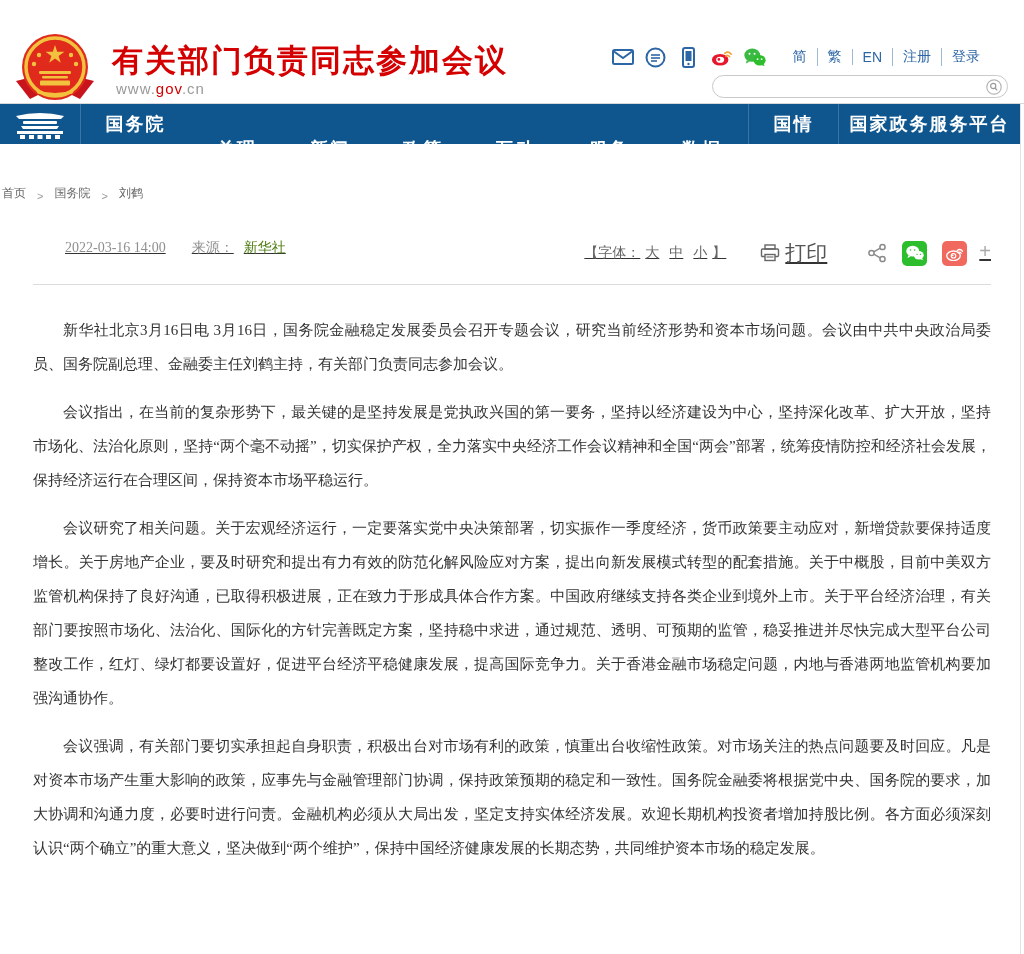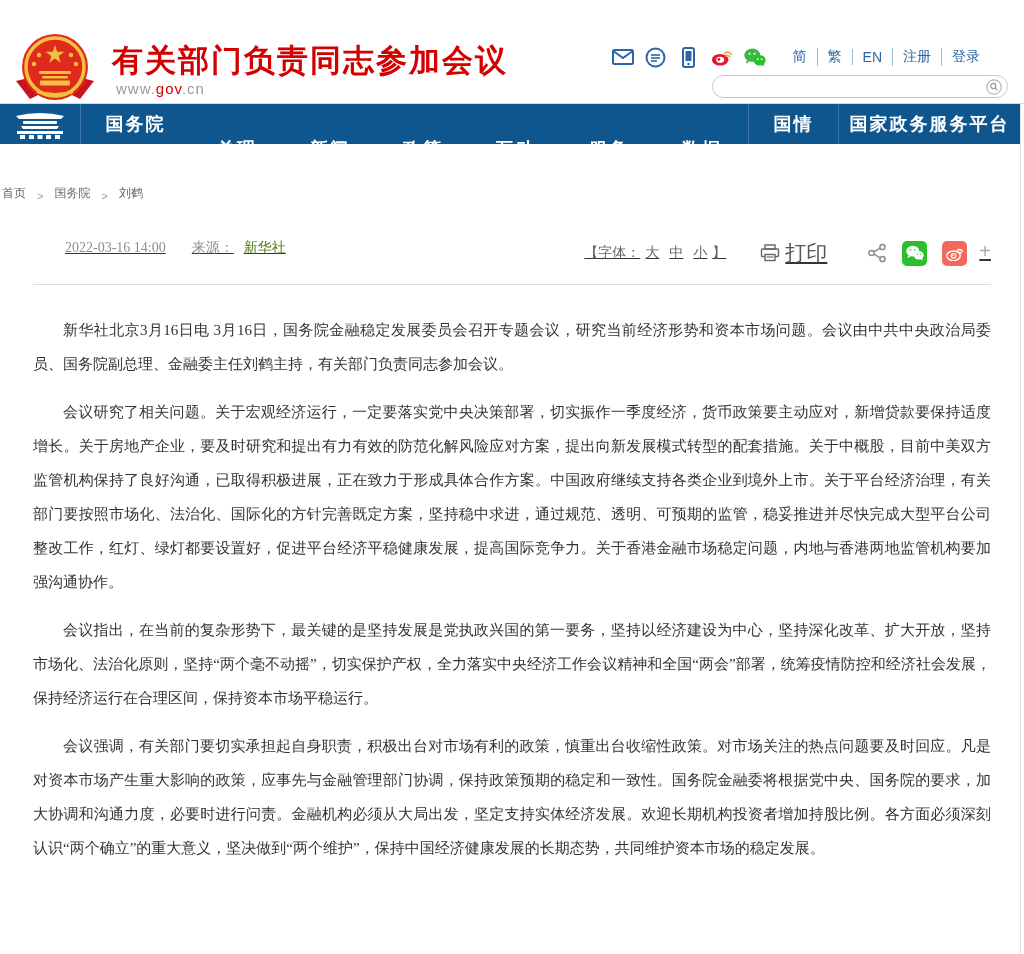--- a/index.html
+++ b/index.html
@@ -248,20 +248,20 @@
           </span>
           <span class="share-plus">+</span>
         </span>
       </div>
     </div>
 
     <div class="divider"></div>
 
     <div class="body-text">
       <p>新华社北京3月16日电 3月16日，国务院金融稳定发展委员会召开专题会议，研究当前经济形势和资本市场问题。会议由中共中央政治局委员、国务院副总理、金融委主任刘鹤主持，有关部门负责同志参加会议。</p>
+      <p>会议指出，在当前的复杂形势下，最关键的是坚持发展是党执政兴国的第一要务，坚持以经济建设为中心，坚持深化改革、扩大开放，坚持市场化、法治化原则，坚持“两个毫不动摇”，切实保护产权，全力落实中央经济工作会议精神和全国“两会”部署，统筹疫情防控和经济社会发展，保持经济运行在合理区间，保持资本市场平稳运行。</p>
       <p>会议研究了相关问题。关于宏观经济运行，一定要落实党中央决策部署，切实振作一季度经济，货币政策要主动应对，新增贷款要保持适度增长。关于房地产企业，要及时研究和提出有力有效的防范化解风险应对方案，提出向新发展模式转型的配套措施。关于中概股，目前中美双方监管机构保持了良好沟通，已取得积极进展，正在致力于形成具体合作方案。中国政府继续支持各类企业到境外上市。关于平台经济治理，有关部门要按照市场化、法治化、国际化的方针完善既定方案，坚持稳中求进，通过规范、透明、可预期的监管，稳妥推进并尽快完成大型平台公司整改工作，红灯、绿灯都要设置好，促进平台经济平稳健康发展，提高国际竞争力。关于香港金融市场稳定问题，内地与香港两地监管机构要加强沟通协作。</p>
-      <p>会议指出，在当前的复杂形势下，最关键的是坚持发展是党执政兴国的第一要务，坚持以经济建设为中心，坚持深化改革、扩大开放，坚持市场化、法治化原则，坚持“两个毫不动摇”，切实保护产权，全力落实中央经济工作会议精神和全国“两会”部署，统筹疫情防控和经济社会发展，保持经济运行在合理区间，保持资本市场平稳运行。</p>
       <p>会议强调，有关部门要切实承担起自身职责，积极出台对市场有利的政策，慎重出台收缩性政策。对市场关注的热点问题要及时回应。凡是对资本市场产生重大影响的政策，应事先与金融管理部门协调，保持政策预期的稳定和一致性。国务院金融委将根据党中央、国务院的要求，加大协调和沟通力度，必要时进行问责。金融机构必须从大局出发，坚定支持实体经济发展。欢迎长期机构投资者增加持股比例。各方面必须深刻认识“两个确立”的重大意义，坚决做到“两个维护”，保持中国经济健康发展的长期态势，共同维护资本市场的稳定发展。</p>
     </div>
   </main>
 
   <div class="right-edge"></div>
 </div>
 
 </body></html>

